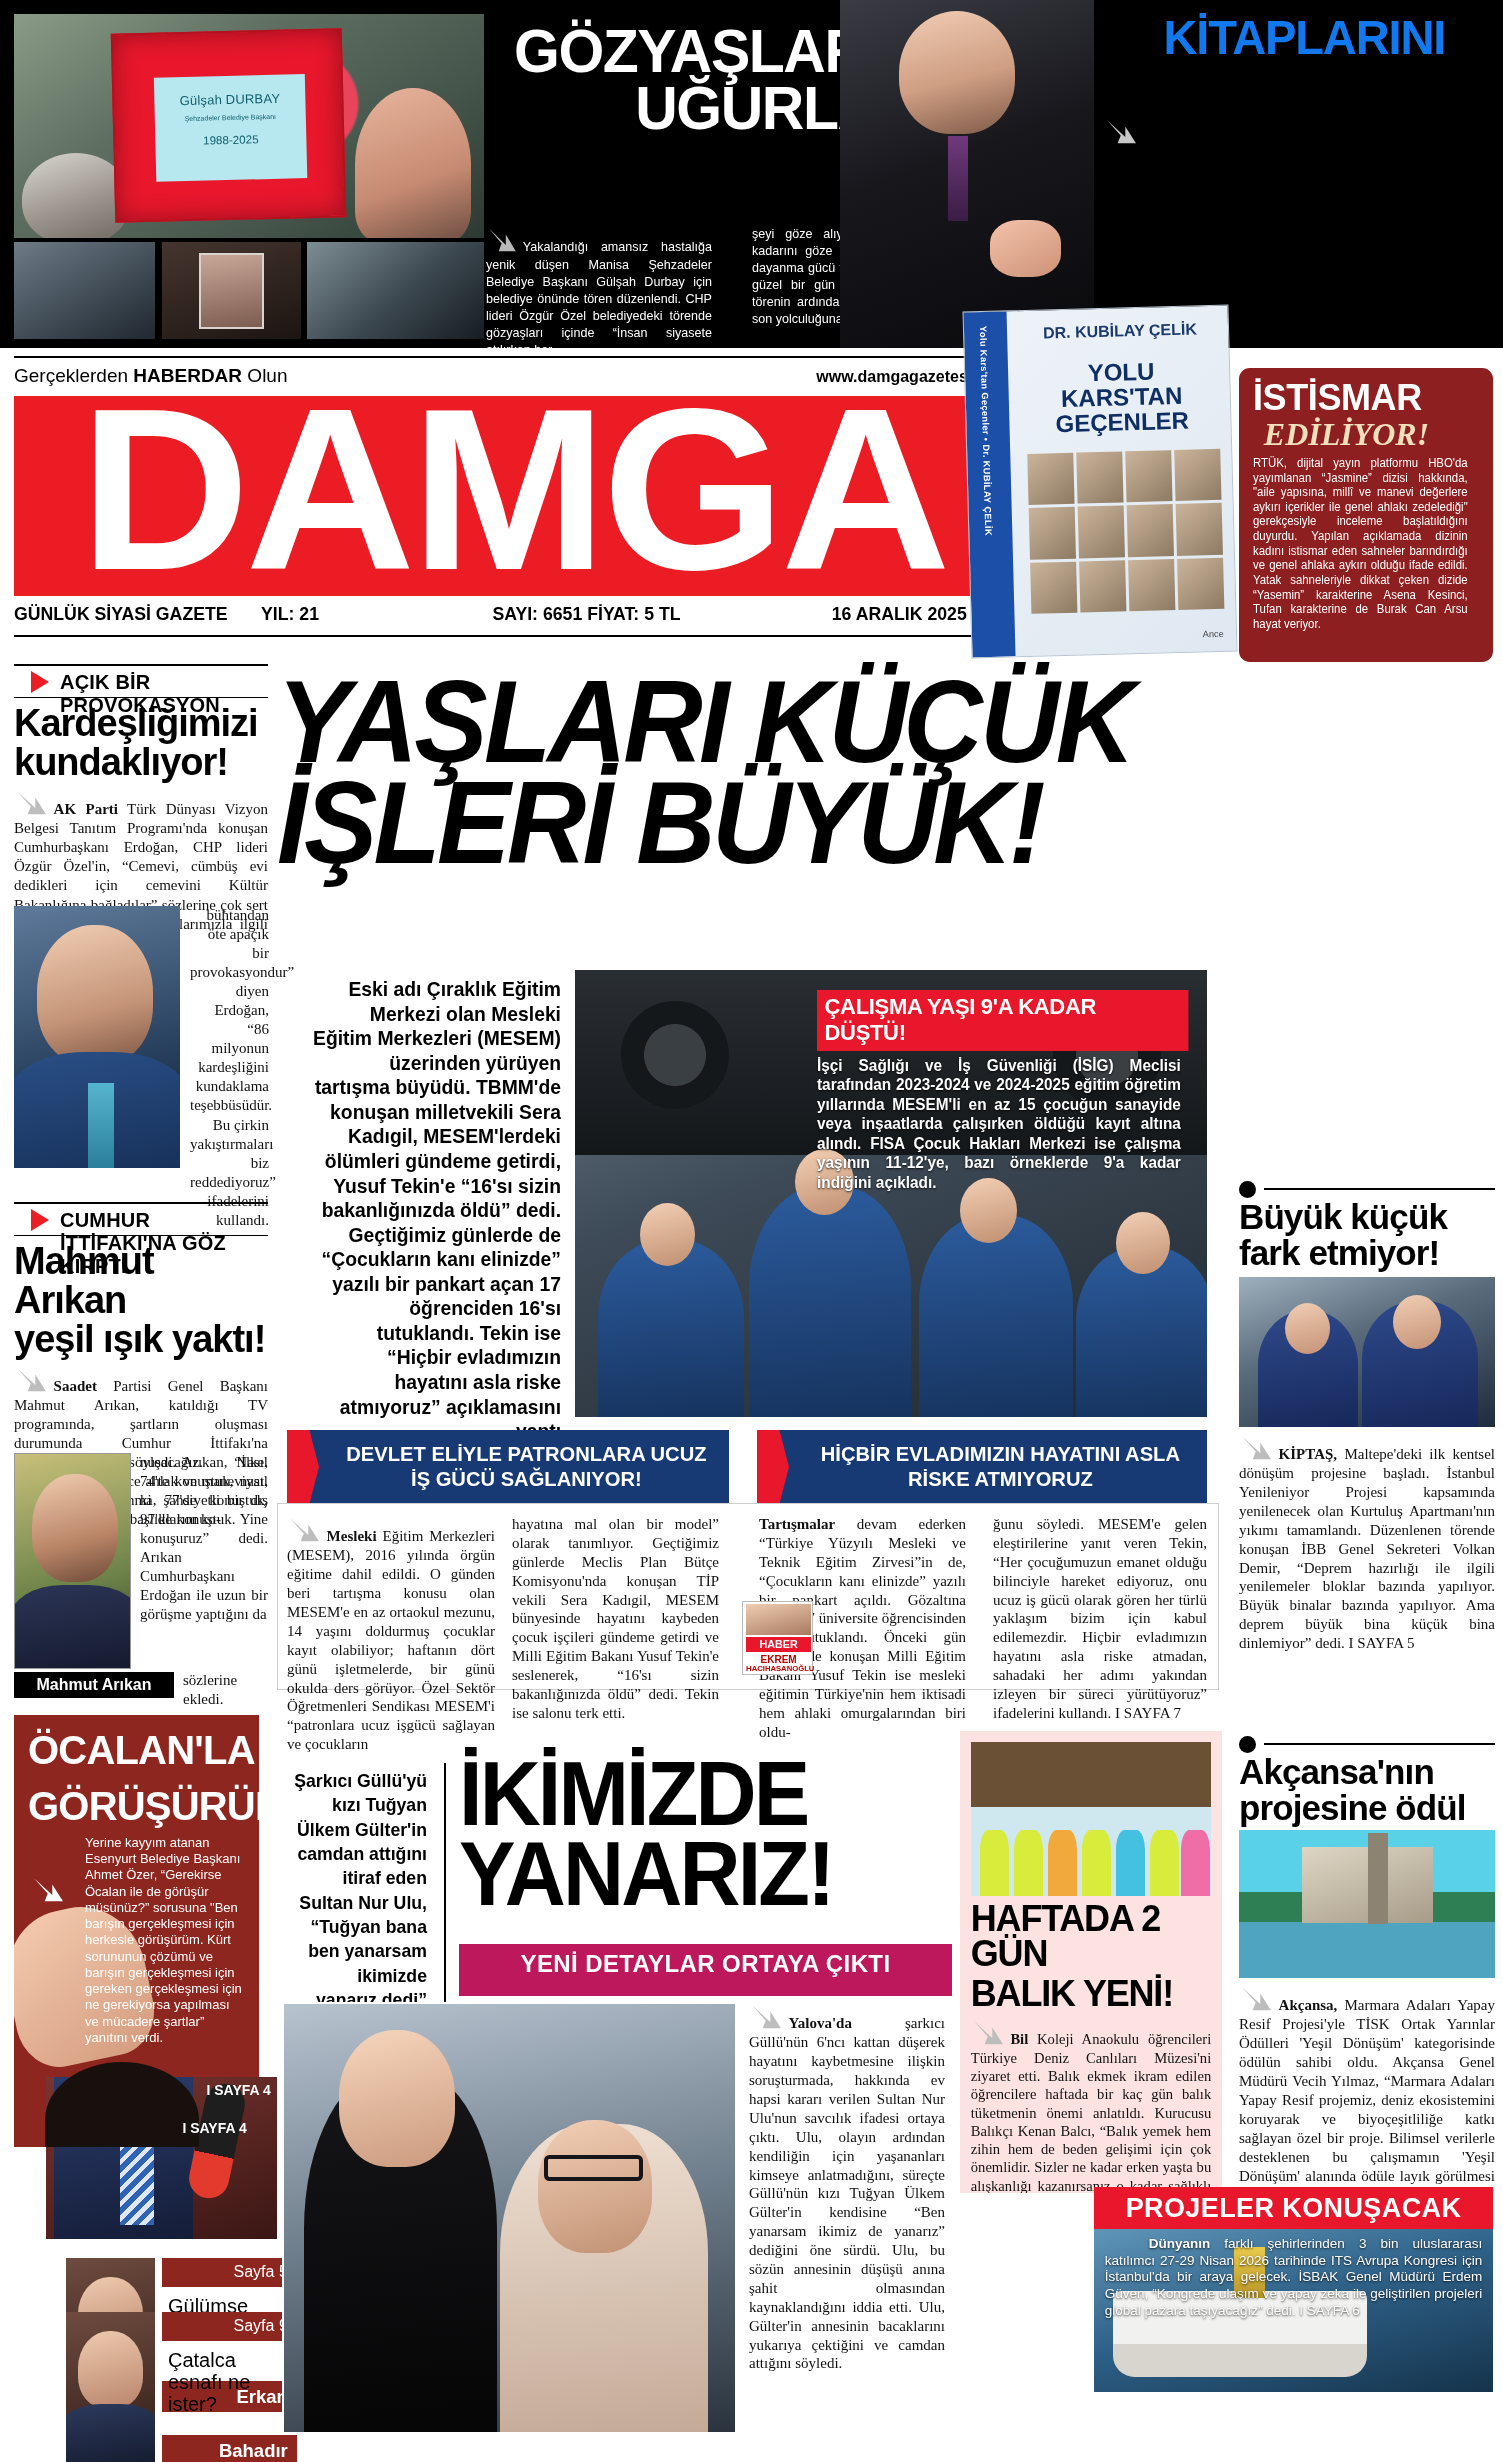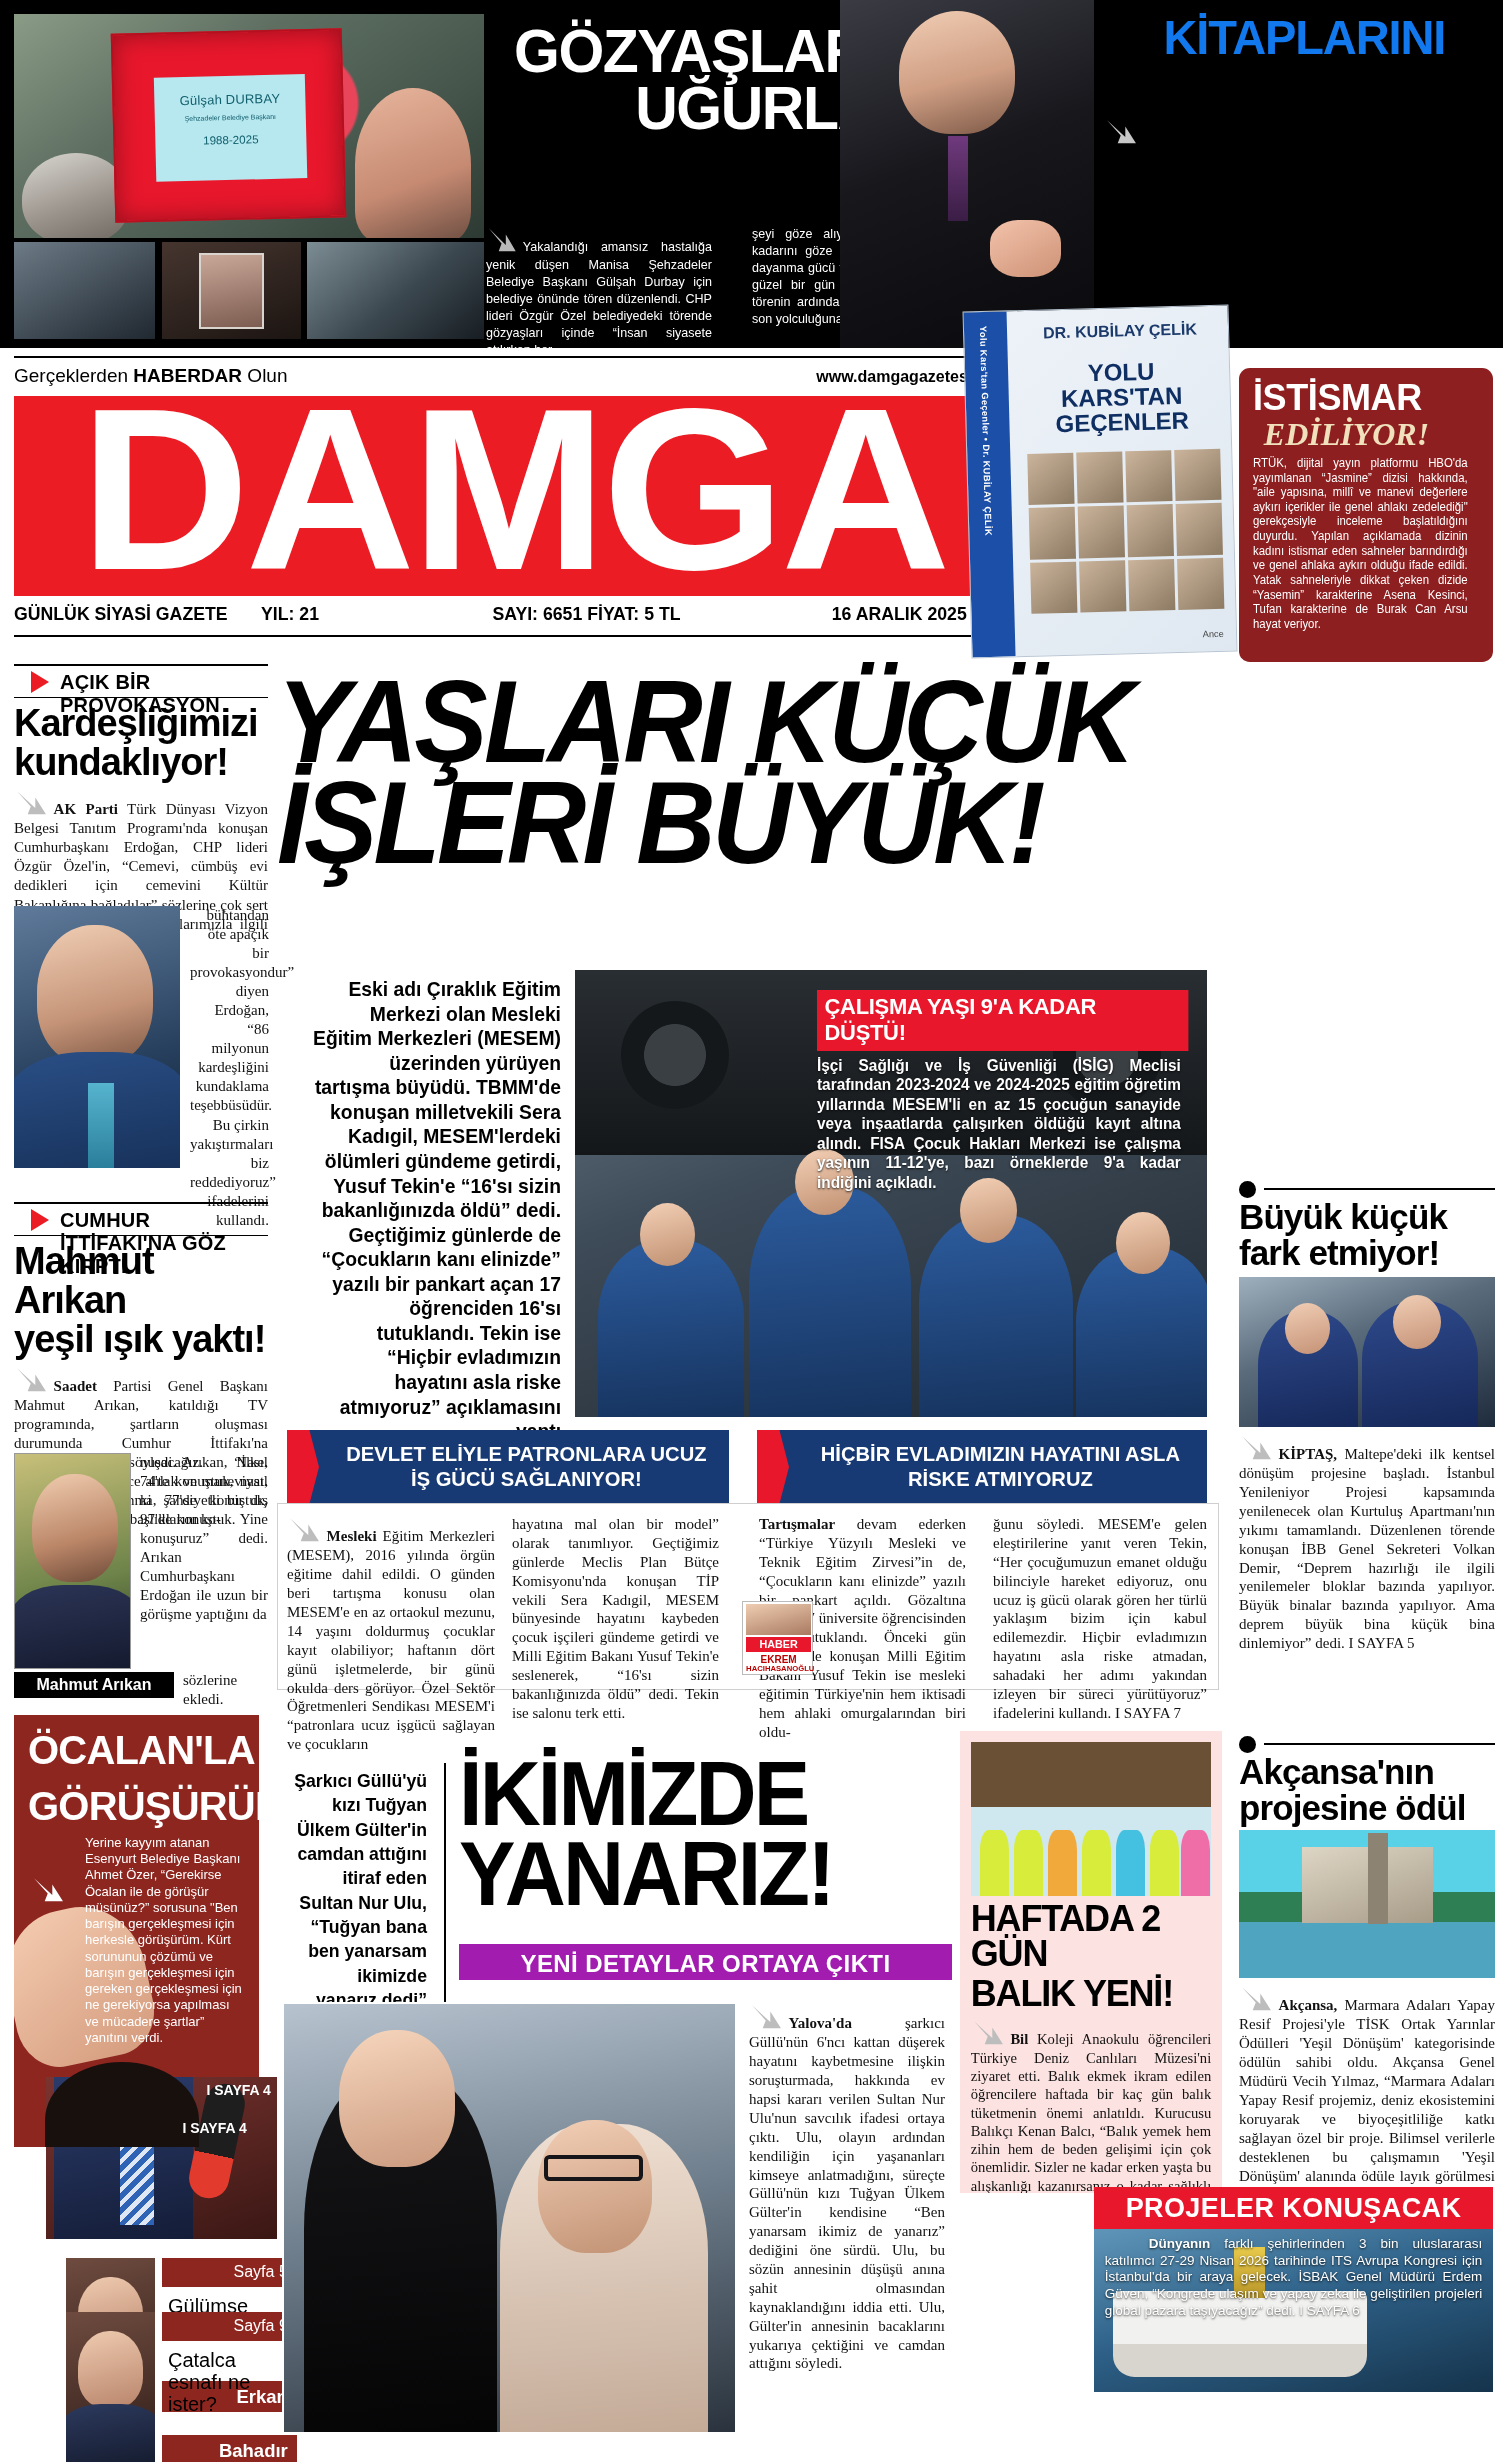--- a/index.html
+++ b/index.html
@@ -554,21 +554,21 @@
     transform: scaleX(.93); transform-origin:right top;
   }
   #ik-vrule { left:444px; top:1763px; width:1.5px; height:277px; background:#000; }
   #ik-head { left:459px; top:1754px; width:771px; }
   #ik-head .l {
     font-family:"Liberation Sans",sans-serif; font-weight:bold;
     font-size:91px; line-height:.88; letter-spacing:-3.1px; color:#000;
     transform: scaleX(.93); transform-origin:left top; white-space:nowrap;
   }
   #ik-ribbon {
-    left:459px; top:1944px; width:493px; height:36px; background:#a21caf;
+    left:459px; top:1944px; width:493px; height:52px; background:#be185d;
   }
   #ik-ribbon span {
     display:block; color:#fff; text-align:center; line-height:40px;
     font-family:"Liberation Sans",sans-serif; font-weight:bold; font-size:24px;
     letter-spacing:0.4px;
   }
   #ik-photo {
     left:282px; top:2002px; width:455px; height:432px;
     background:linear-gradient(170deg,#b7c3cf,#6e7d8b 50%,#2a333d);
     overflow:hidden; border:2.3px solid #fff;

